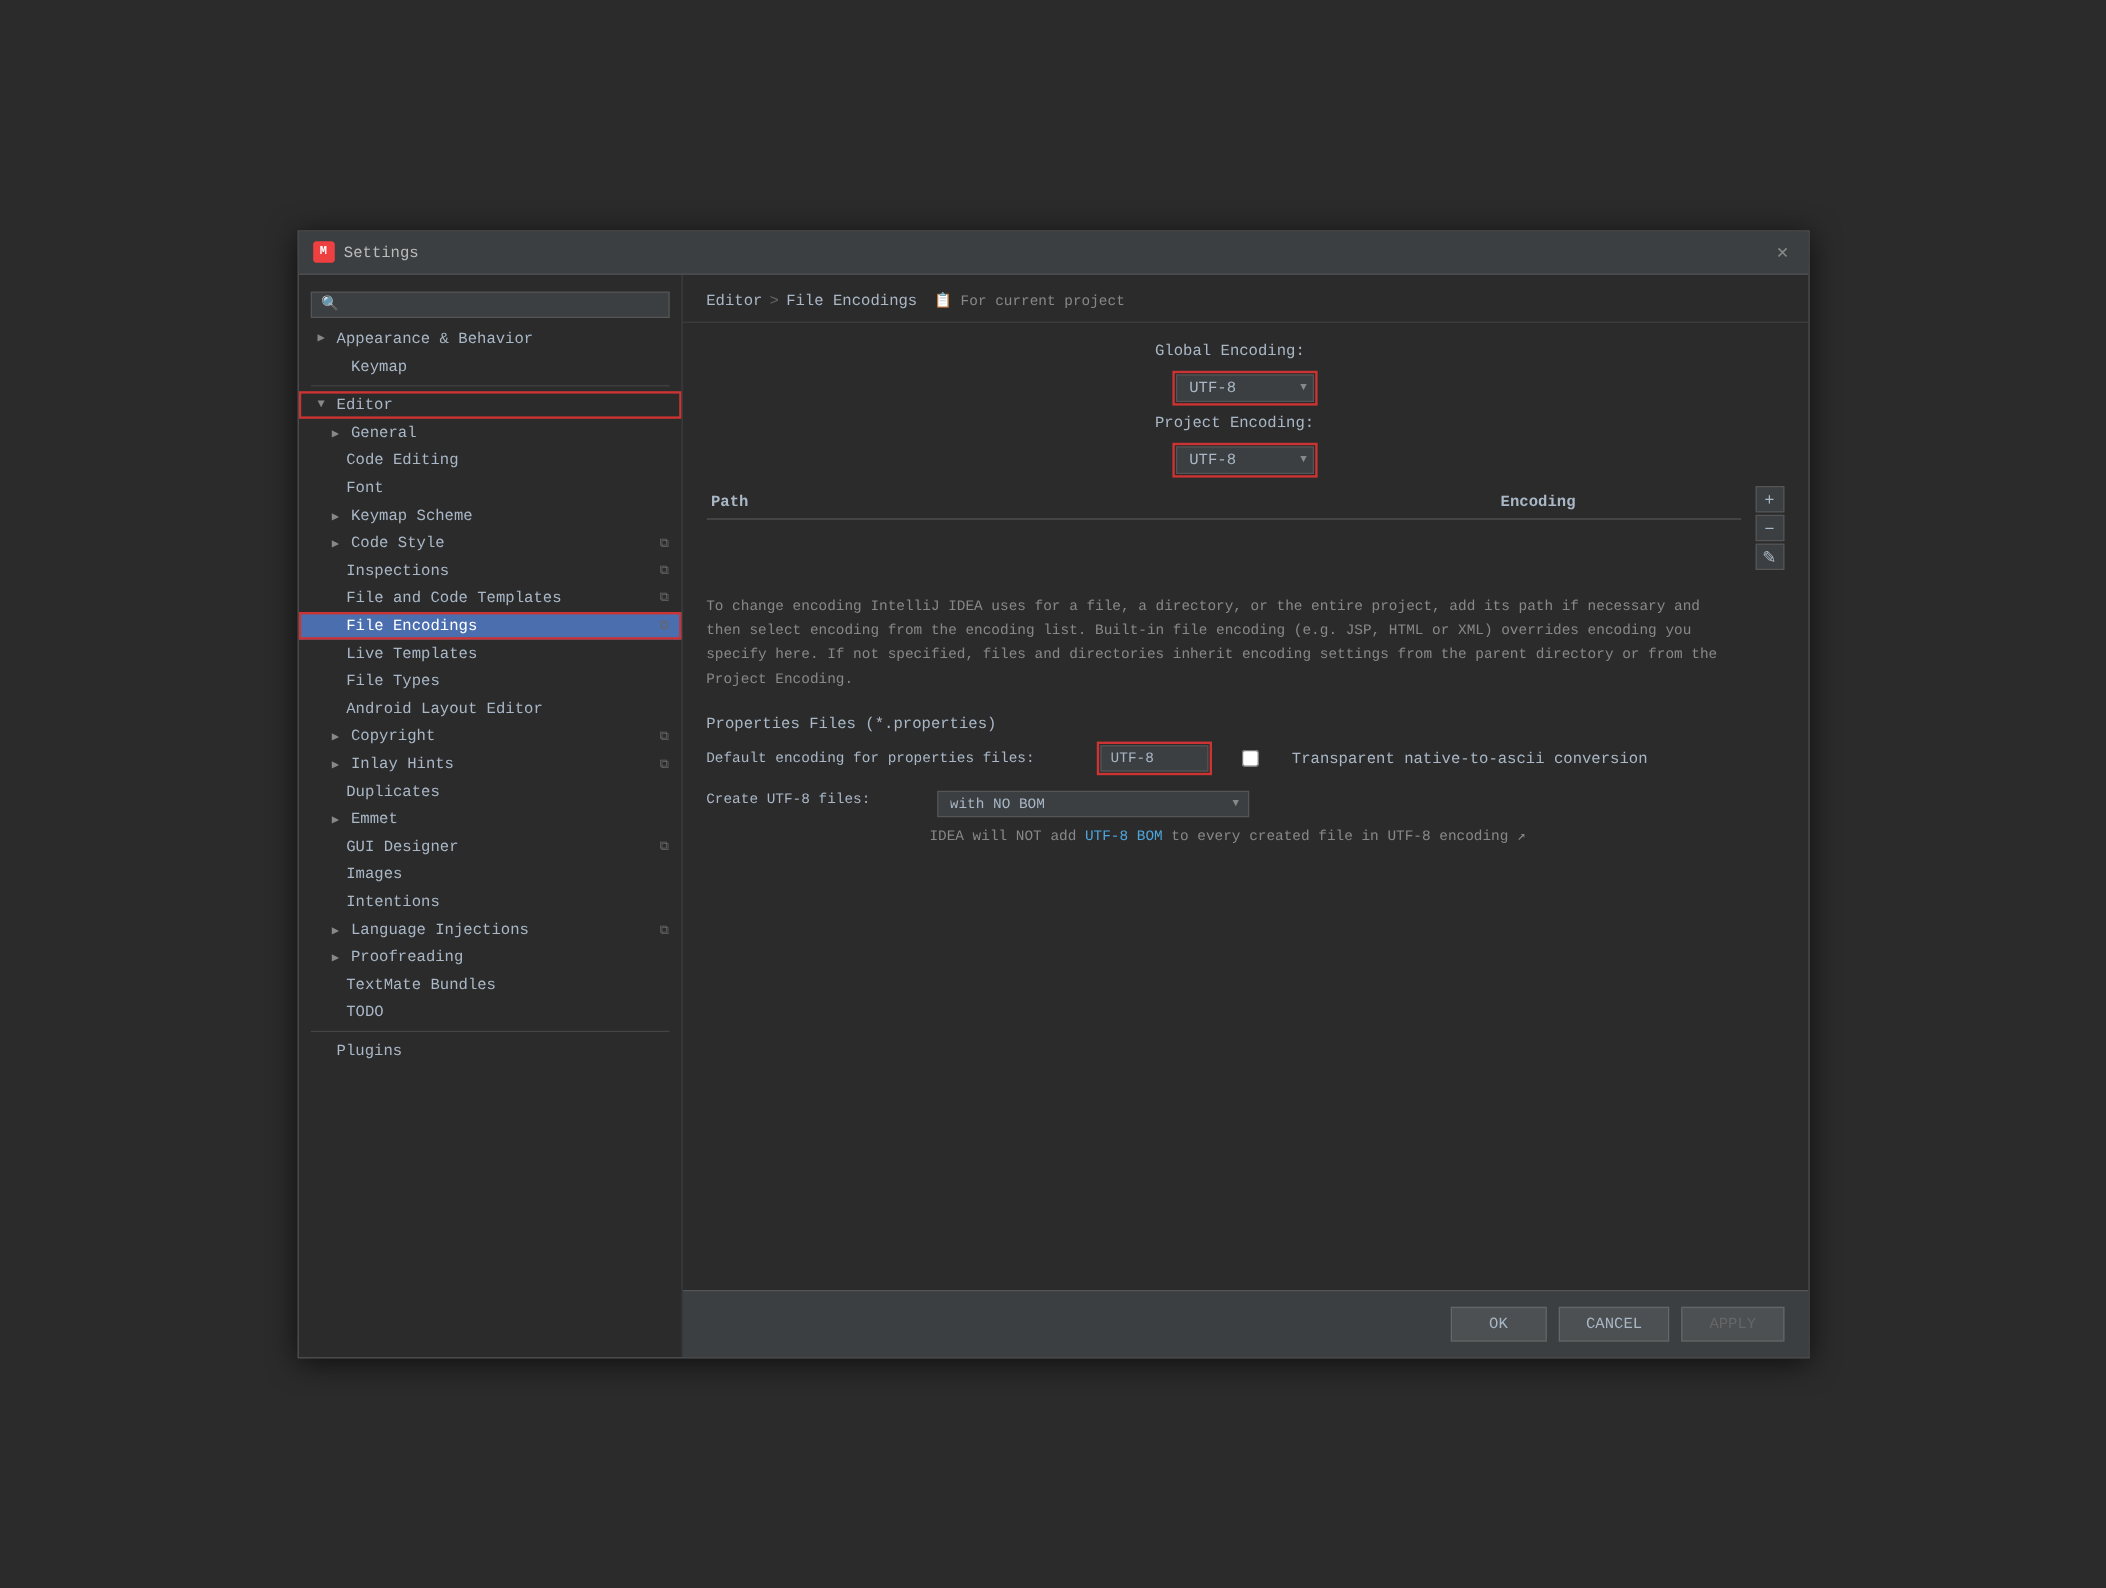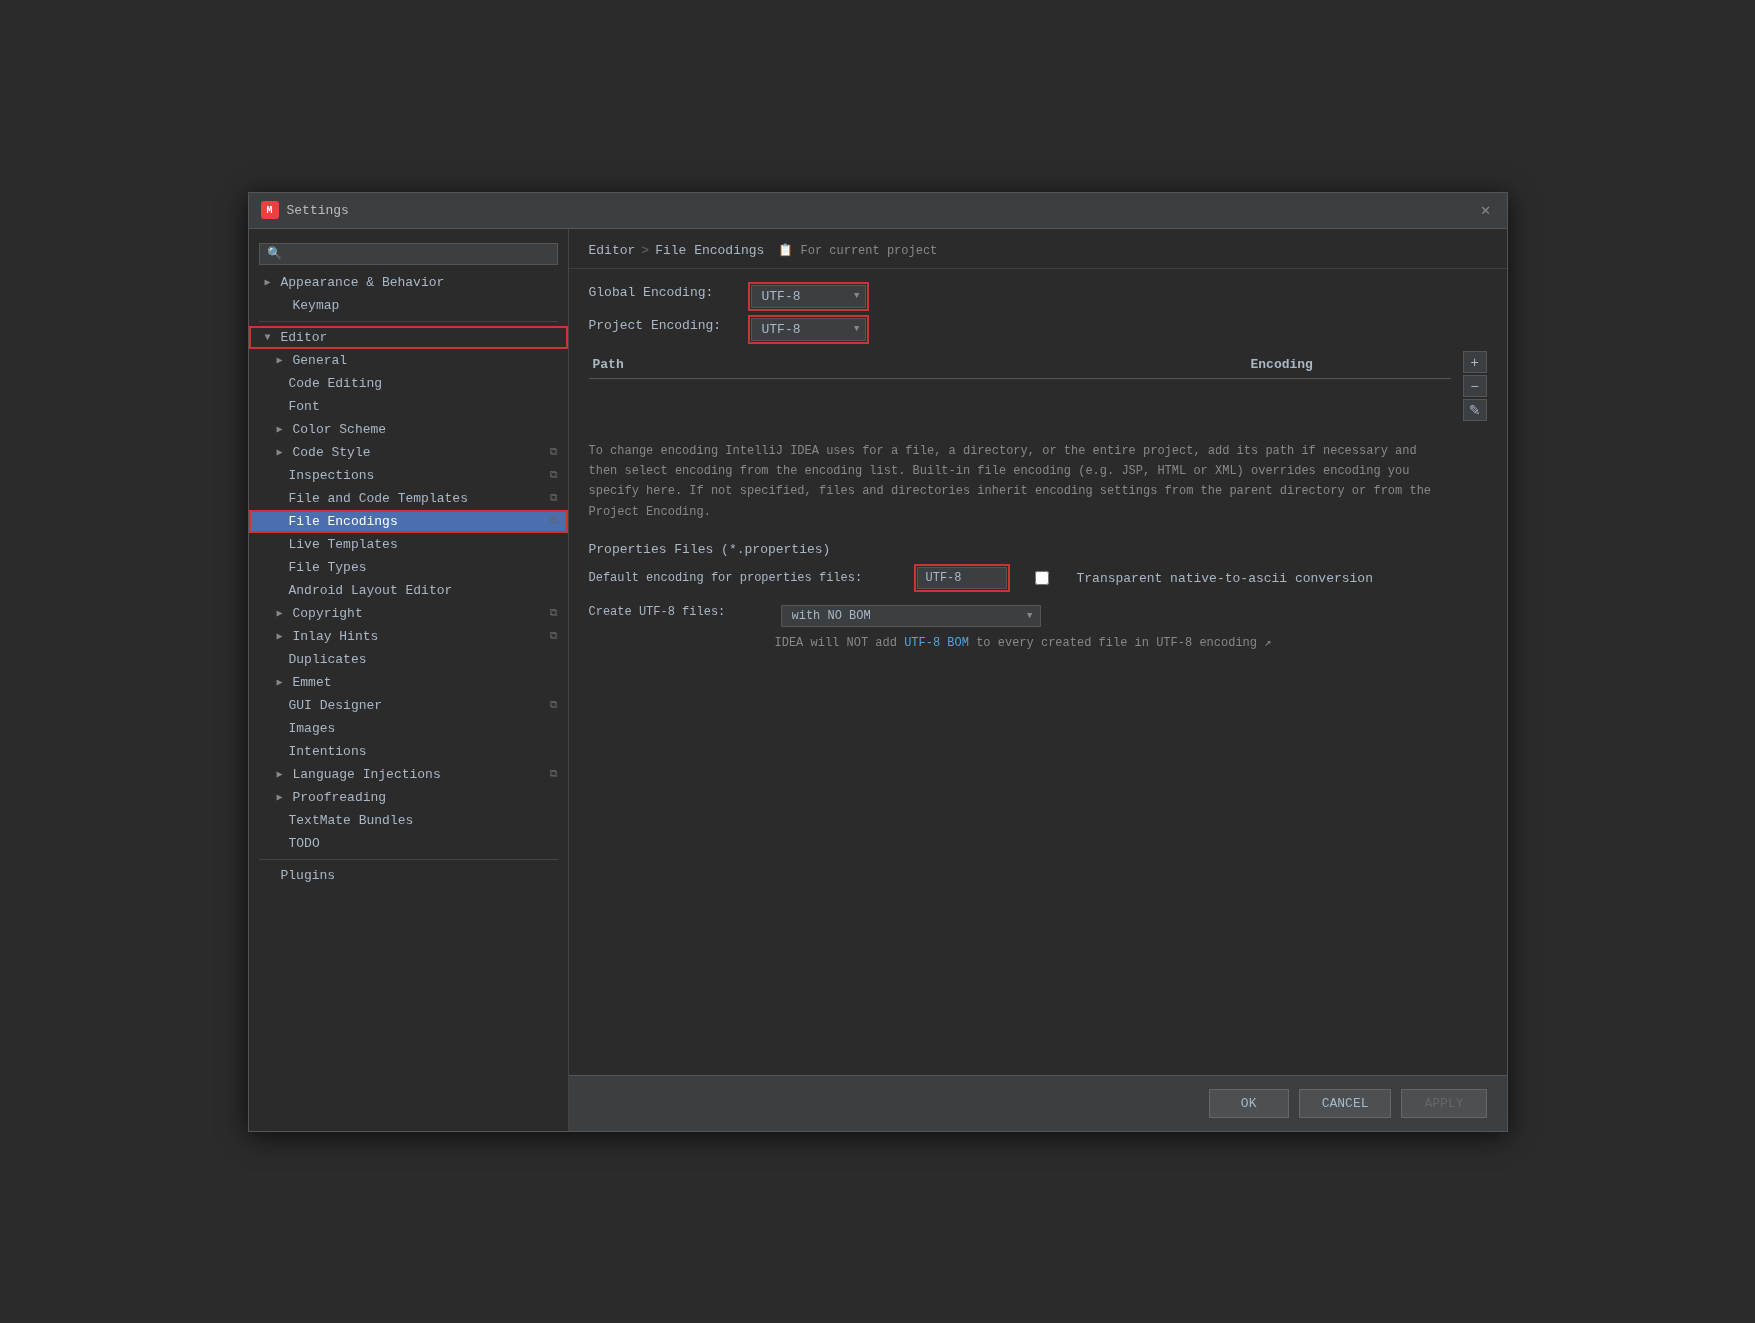--- a/index.html
+++ b/index.html
@@ -104,21 +104,21 @@
     .tree-item.highlighted {
       outline: 2px solid #cc3333;
       outline-offset: -2px;
     }
     .tree-arrow {
       width: 12px;
       font-size: 10px;
       color: #888;
       display: inline-block;
     }
-    .tree-item.indent1 { padding-left: 28px; }
+    .tree-item.indent1 { padding-left: 28px; align-items: flex-end; }
     .tree-item.indent2 { padding-left: 24px; }
     .copy-icon {
       margin-left: auto;
       font-size: 11px;
       color: #666;
     }
     .main-panel {
       flex: 1;
       background: #2b2b2b;
       display: flex;
@@ -141,22 +141,24 @@
       font-size: 12px;
       margin-left: 8px;
     }
     .panel-content {
       flex: 1;
       padding: 16px 20px;
       overflow-y: auto;
     }
     .encoding-row {
       display: flex;
+      align-items: center;
       gap: 12px;
       margin-bottom: 10px;
+      flex-direction: column;
     }
     .encoding-label {
       color: #a9b7c6;
       min-width: 150px;
     }
     .encoding-select {
       background: #3c3f41;
       border: 1px solid #555;
       color: #a9b7c6;
       padding: 3px 24px 3px 10px;
@@ -397,21 +399,21 @@
       <div class="tree-item indent2">
         <span class="tree-arrow"></span>
         <span>Code Editing</span>
       </div>
       <div class="tree-item indent2">
         <span class="tree-arrow"></span>
         <span>Font</span>
       </div>
       <div class="tree-item indent1">
         <span class="tree-arrow">▶</span>
-        <span>Color Scheme</span>
+        <span>Keymap Scheme</span>
       </div>
       <div class="tree-item indent1">
         <span class="tree-arrow">▶</span>
         <span>Code Style</span>
         <span class="copy-icon">⧉</span>
       </div>
       <div class="tree-item indent2">
         <span class="tree-arrow"></span>
         <span>Inspections</span>
         <span class="copy-icon">⧉</span>

